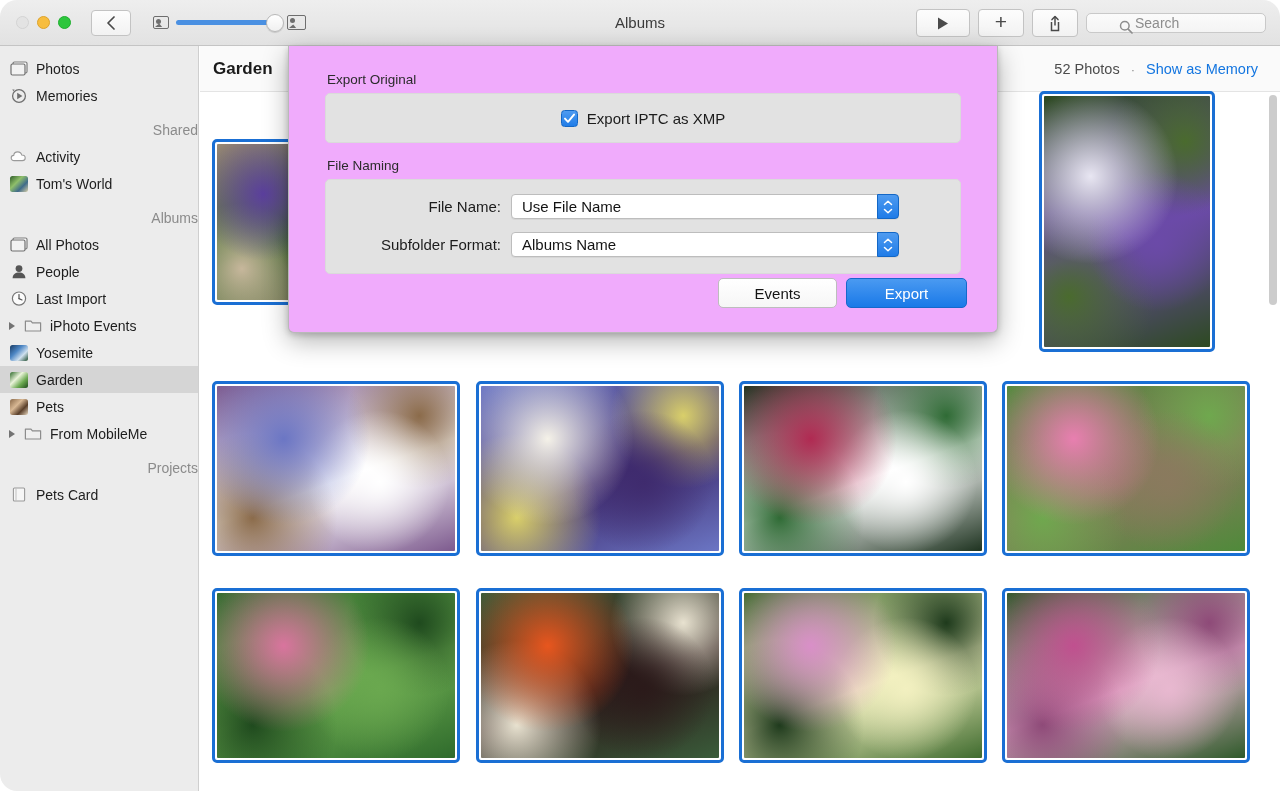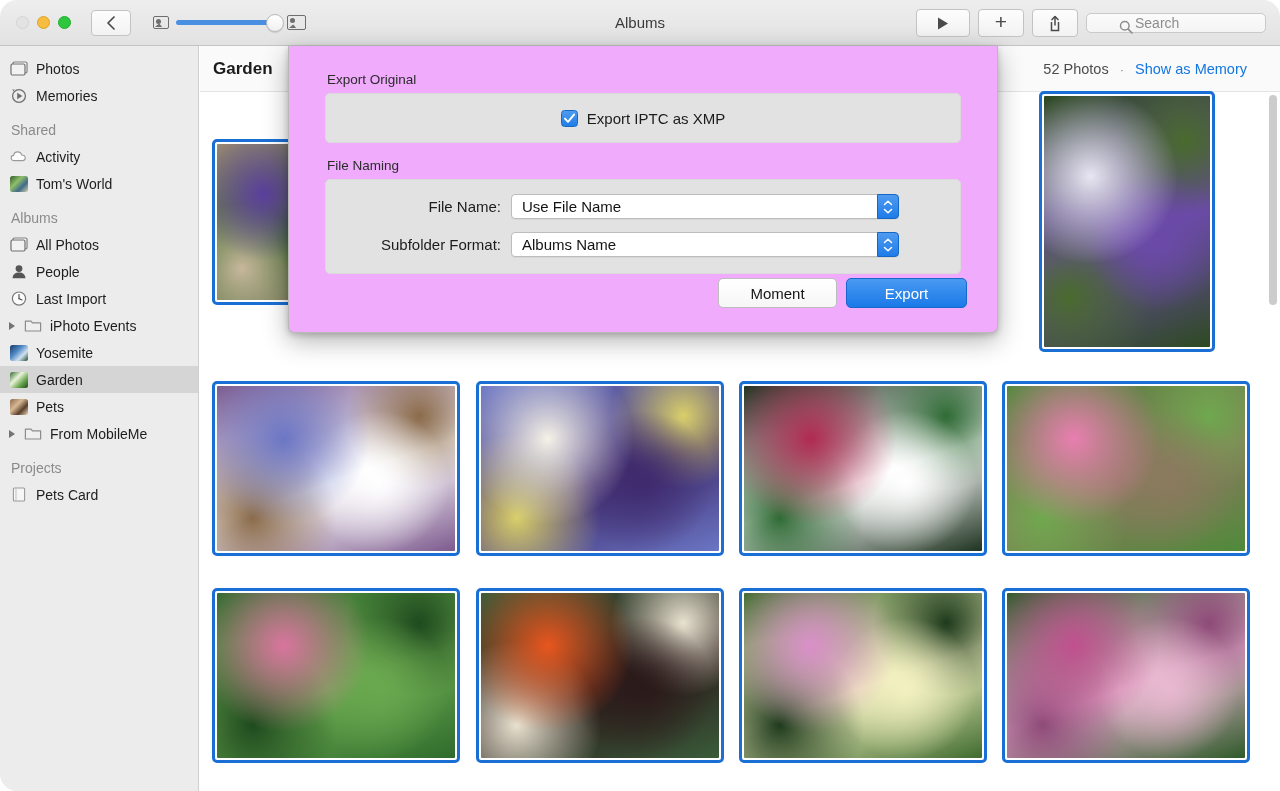--- a/index.html
+++ b/index.html
@@ -86,21 +86,21 @@
     font-size: 14px; color: #8d8d8d;
   }
   .search-box .mag { position: absolute; left: 32px; top: 6px; }
   .search-box .mag svg { width: 14px; height: 14px; }
   .search-box .ph { margin-left: 22px; }
 
   
   .sidebar {
     position: absolute; left: 0; top: 46px; width: 199px; height: 745px;
     background: #ececec; border-right: 1px solid #cfcfcf;
-    padding-top: 9px; overflow: hidden;
+    padding-top: 9px; overflow: hidden; text-align: right;
   }
   .sb-group {
     font-size: 14px; color: #8b8b8b; padding: 13px 0 5px 11px;
   }
   .sb-item {
     height: 27px; display: flex; align-items: center;
     padding-left: 10px; font-size: 14px; color: #1d1d1d; gap: 8px;
     position: relative;
   }
   .sb-item.selected { background: #d5d5d5; }
@@ -122,21 +122,21 @@
   .content-header {
     position: relative; height: 46px;
     background: #fafafa;
     border-bottom: 1px solid #e4e4e4;
     display: flex; align-items: center;
   }
   .album-title {
     font-size: 17px; font-weight: bold; color: #1b1b1b; margin-left: 13px;
   }
   .header-right {
-    position: absolute; right: 33px; top: 0; height: 46px;
+    position: absolute; right: 22px; top: 0; height: 46px;
     display: flex; align-items: center; gap: 11px;
     font-size: 14.5px;
   }
   .photos-count { color: #4c4c4c; }
   .dot-sep { color: #8e8e8e; font-size: 13px; }
   .memory-link { color: #1476e0; }
 
   
   .grid-area { position: relative; height: 699px; }
   .cell {
@@ -460,18 +460,18 @@
               <svg viewBox="0 0 10 6">
                   <polyline points="1.5,1.5 5,4.8 8.5,1.5" fill="none" stroke="#fff" stroke-width="1.5" stroke-linecap="round" stroke-linejoin="round"></polyline>
                 </svg>
             </span>
           </div>
         </div>
       </div>
     </div>
 
     <div class="sheet-buttons">
-      <div class="btn cancel">Moment</div>
+      <div class="btn cancel">Events</div>
       <div class="btn default">Export</div>
     </div>
   </div>
 
 </div>
 
 </body></html>

